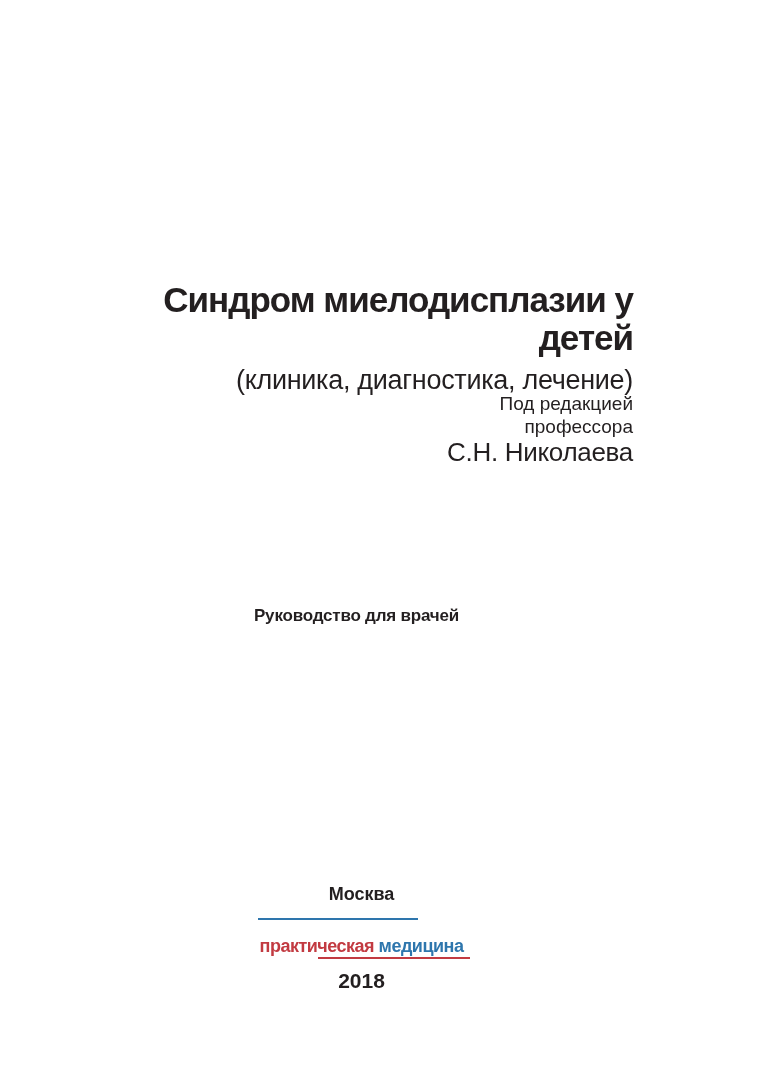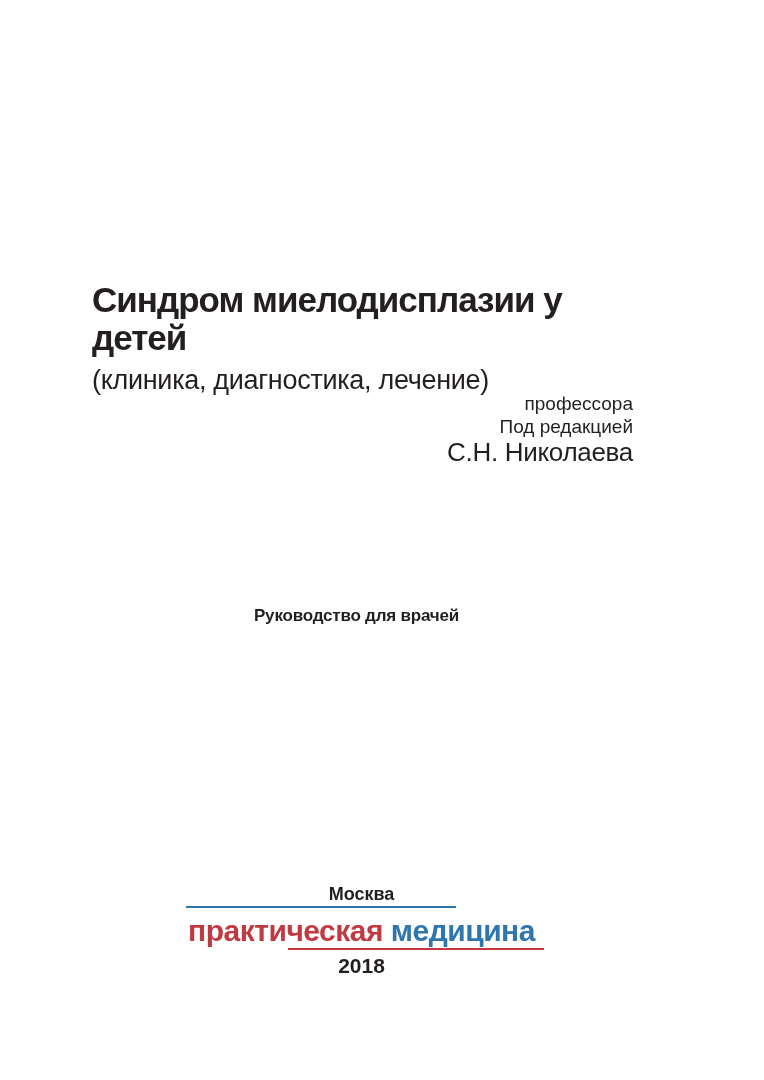--- a/index.html
+++ b/index.html
@@ -15,22 +15,22 @@
     height:1080px;
     background:#ffffff;
     color:var(--ink);
     font-family:"Liberation Sans", sans-serif;
     overflow:hidden;
     margin:0 auto;
   }
   
   .title-block{
     position:absolute;
-    left:92px; right:131px; top:281px;
-    text-align:left;
+    left:105px; right:131px; top:281px;
+    text-align:right;
   }
   .book-title{
     margin:0;
     font-size:35px;
     line-height:1.08;
     font-weight:bold;
     letter-spacing:-1px;
     color:var(--ink);
   }
   .book-subtitle{
@@ -72,56 +72,56 @@
     text-align:center;
     color:var(--ink);
   }
   .imprint-city{
     font-size:18px;
     font-weight:bold;
   }
   .publisher-logo{
     display:inline-block;
     position:relative;
-    padding:10px 2px 4px;
-    margin-top:1px;
-    font-size:30px;
+    padding:19px 2px 4px;
+    margin-top:13px;
+    font-size:18px;
     font-weight:bold;
     letter-spacing:-0.5px;
     line-height:1;
     white-space:nowrap;
   }
   .logo-rule{
     position:absolute;
     height:2px;
     display:block;
   }
   .rule-blue{ top:0; left:0; width:77%; background:var(--logo-blue); }
   .rule-red{ bottom:0; right:-2%; width:73%; background:var(--logo-red); }
   .logo-word-red{ color:var(--logo-red); }
   .logo-word-blue{ color:var(--logo-blue); }
   .imprint-year{
     font-size:21px;
     font-weight:bold;
-    margin-top:4px;
+    margin-top:10px;
   }
 </style>
 </head>
 <body>
 
 <div class="page">
 
   <header class="title-block">
     <h1 class="book-title">Синдром миелодисплазии у детей</h1>
     <div class="book-subtitle">(клиника, диагностика, лечение)</div>
   </header>
 
   <section class="editor-block">
+    <div>Под редакцией</div>
     <div>профессора</div>
-    <div>Под редакцией</div>
     <div class="editor-name">С.Н. Николаева</div>
   </section>
 
   <section class="audience">Руководство для врачей</section>
 
   <footer class="imprint">
     <div class="imprint-city">Москва</div>
     <div class="publisher-logo">
       <span class="logo-rule rule-blue"></span>
       <span class="logo-word-red">практическая</span>

